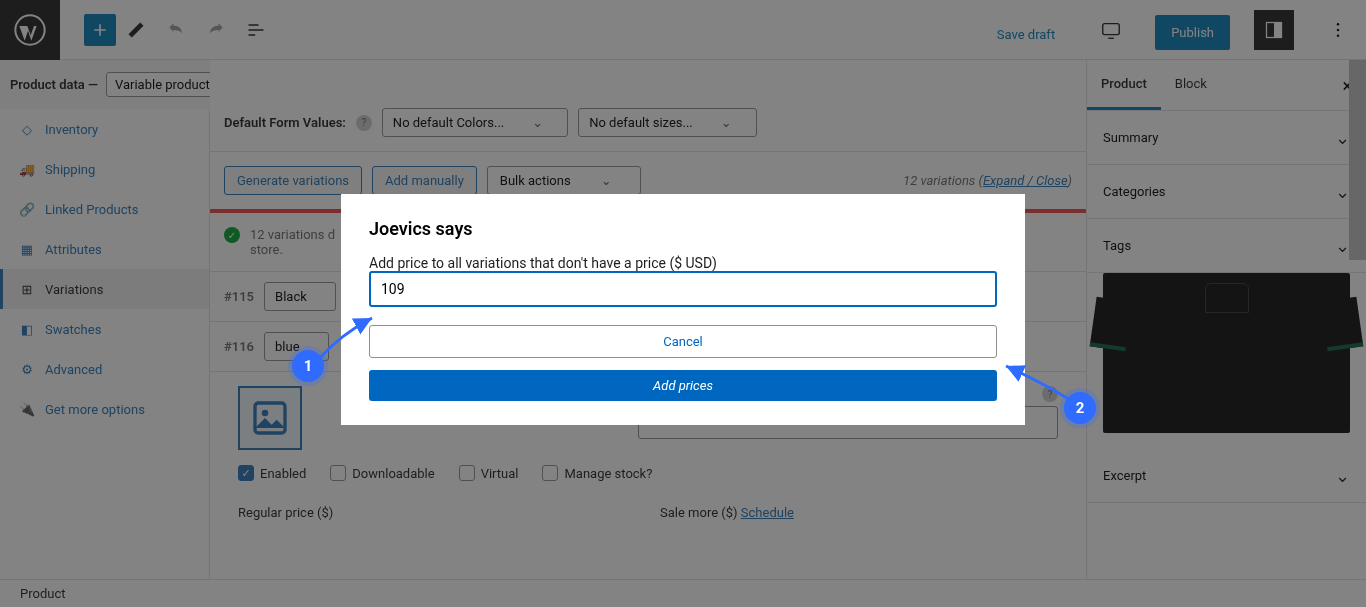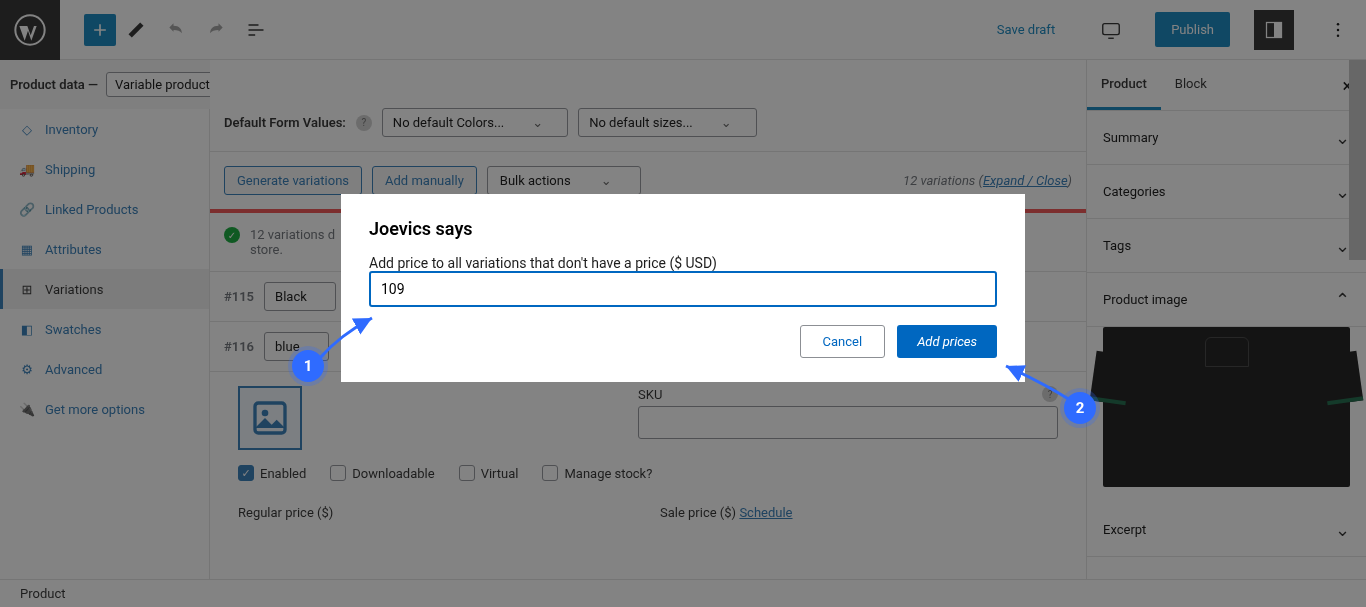--- a/index.html
+++ b/index.html
@@ -5,21 +5,21 @@
 * { box-sizing: border-box; margin: 0; padding: 0; font-family: -apple-system, BlinkMacSystemFont, "Segoe UI", Roboto, sans-serif; }
 body { width: 1366px; height: 607px; overflow: hidden; position: relative; background: #fff; }
 
 
 .topbar { height: 60px; display: flex; align-items: center; background: #fff; border-bottom: 1px solid #e0e0e0; position: relative; }
 .wp-logo { width: 60px; height: 60px; background: #1e1e1e; display: flex; align-items: center; justify-content: center; }
 .wp-logo svg { width: 32px; height: 32px; fill: #fff; }
 .add-btn { width: 32px; height: 32px; margin-left: 24px; background: #007cba; display: flex; align-items: center; justify-content: center; color: #fff; border-radius: 2px; cursor: pointer; }
 .tool-icon { width: 40px; height: 40px; display: flex; align-items: center; justify-content: center; color: #1e1e1e; cursor: pointer; }
 .tool-icon.dim { color: #999; }
-.topbar-right { margin-left: auto; display: flex; align-items: center; gap: 24px; padding-right: 8px; }
+.topbar-right { margin-left: auto; display: flex; align-items: flex-end; gap: 24px; padding-right: 8px; }
 .save-draft { color: #007cba; font-size: 13px; padding: 8px 12px; cursor: pointer; }
 .view-icon { width: 40px; height: 40px; display: flex; align-items: center; justify-content: center; }
 .publish-btn { background: #007cba; color: #fff; padding: 10px 16px; border-radius: 2px; font-size: 13px; cursor: pointer; }
 .outline-icon { width: 40px; height: 40px; background: #1e1e1e; display: flex; align-items: center; justify-content: center; }
 .dots-icon { width: 40px; height: 40px; display: flex; align-items: center; justify-content: center; }
 
 
 .main { display: flex; height: calc(100% - 60px - 28px); }
 .product-data-row { display: flex; align-items: center; padding: 12px 10px; gap: 8px; background: #f6f7f7; }
 .product-data-label { font-size: 13px; font-weight: 600; color: #1e1e1e; }
@@ -83,21 +83,21 @@
 .footer { height: 28px; border-top: 1px solid #e0e0e0; display: flex; align-items: center; padding: 0 20px; font-size: 13px; color: #1e1e1e; background: #fff; }
 
 .scroll-dark { position: absolute; right: 0; top: 60px; width: 17px; height: 200px; background: #c1c1c1; }
 
 
 .overlay { position: absolute; inset: 0; background: rgba(30,30,30,0.55); z-index: 100; }
 .modal { position: absolute; top: 194px; left: 50%; transform: translateX(-50%); width: 684px; background: #fff; z-index: 101; padding: 24px 28px; }
 .modal-title { font-size: 18px; font-weight: 600; margin-bottom: 16px; }
 .modal-text { font-size: 14px; color: #1e1e1e; }
 .modal-input { width: 100%; border: 2px solid #0067c0; border-radius: 3px; padding: 8px 10px; font-size: 14px; outline: none; margin-bottom: 18px; }
-.modal-actions { display: flex; justify-content: flex-end; gap: 12px; }
+.modal-actions { display: flex; justify-content: flex-end; gap: 12px; flex-direction: column; }
 .btn-cancel { border: 1px solid #8c8f94; background: #fff; color: #0067c0; padding: 8px 22px; border-radius: 3px; font-size: 13px; cursor: pointer; }
 .btn-confirm { border: none; background: #0067c0; color: #fff; padding: 8px 20px; border-radius: 3px; font-size: 13px; cursor: pointer; font-style: italic; }
 
 
 .num-badge { position: absolute; width: 32px; height: 32px; background: #2f6bff; color: #fff; border-radius: 50%; display: flex; align-items: center; justify-content: center; font-size: 15px; font-weight: 700; z-index: 150; box-shadow: 0 0 0 4px rgba(47,107,255,0.25); }
 svg.arrow { position: absolute; z-index: 140; }
 </style>
 </head>
 <body>
 
@@ -281,21 +281,21 @@
             <span class="checkbox"></span>
             <span>Virtual</span>
           </label>
         <label class="check">
             <span class="checkbox"></span>
             <span>Manage stock?</span>
           </label>
       </div>
       <div class="price-row">
         <div class="price-col"><span>Regular price ($)</span></div>
-        <div class="price-col"><span>Sale price ($)</span> <a class="schedule-link">Schedule</a></div>
+        <div class="price-col"><span>Sale more ($)</span> <a class="schedule-link">Schedule</a></div>
       </div>
     </div>
   </div>
 
   <div class="right-panel">
     <div class="panel-tabs">
       <div class="panel-tab active">Product</div>
       <div class="panel-tab">Block</div>
       <div class="panel-close">×</div>
     </div>
@@ -303,24 +303,20 @@
         <span>Summary</span>
         <span class="chev">⌄</span>
       </div>
     <div class="panel-section">
         <span>Categories</span>
         <span class="chev">⌄</span>
       </div>
     <div class="panel-section">
         <span>Tags</span>
         <span class="chev">⌄</span>
-      </div>
-    <div class="panel-section">
-        <span>Product image</span>
-        <span class="chev">⌃</span>
       </div>
     <div class="product-image-box">
       <div class="polo-shirt">
         <div class="polo-sleeve-l"></div>
           <div class="polo-sleeve-r"></div>
           <div class="polo-collar"></div>
       </div>
     </div>
     <div class="panel-section">
         <span>Excerpt</span>

